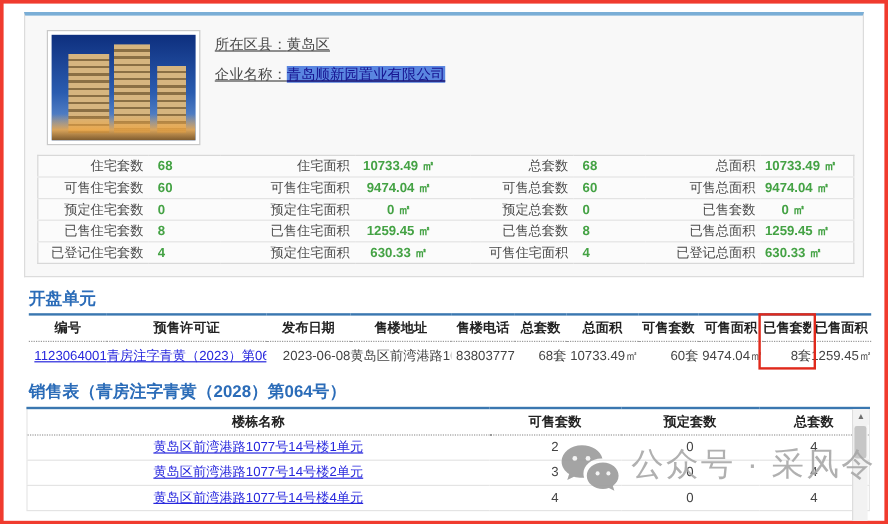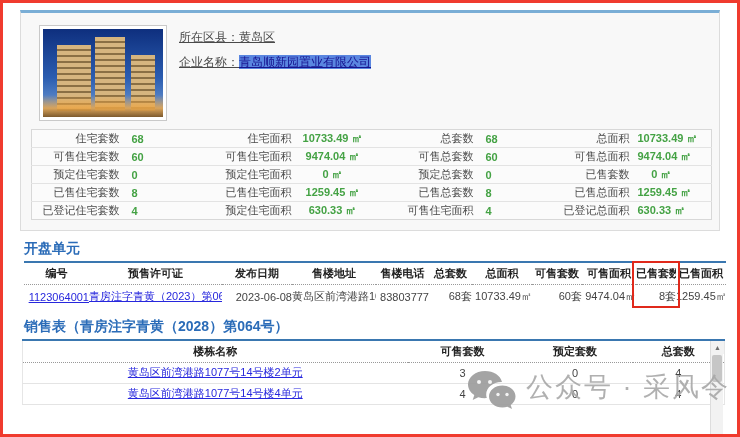--- a/index.html
+++ b/index.html
@@ -235,20 +235,26 @@
         <col style="width:92px">
       </colgroup>
     <tbody>
         <tr>
       <th>楼栋名称</th>
       <th>可售套数</th>
       <th>预定套数</th>
       <th>总套数</th>
     </tr>
     <tr>
+      <td><a>黄岛区前湾港路1077号14号楼1单元</a></td>
+      <td>2</td>
+      <td>0</td>
+      <td>4</td>
+    </tr>
+    <tr>
       <td><a>黄岛区前湾港路1077号14号楼2单元</a></td>
       <td>3</td>
       <td>0</td>
       <td>4</td>
     </tr>
     <tr>
       <td><a>黄岛区前湾港路1077号14号楼4单元</a></td>
       <td>4</td>
       <td>0</td>
       <td>4</td>

